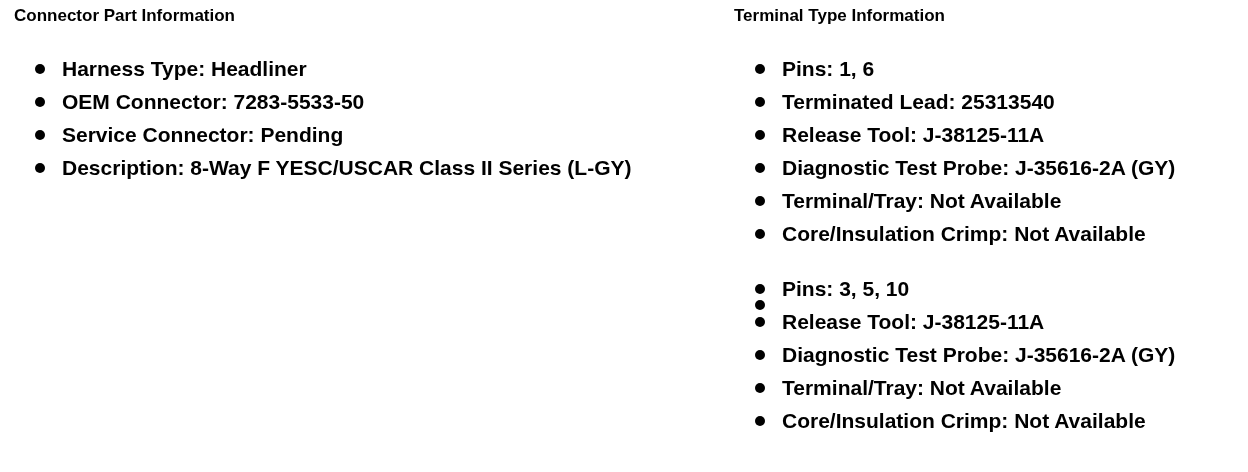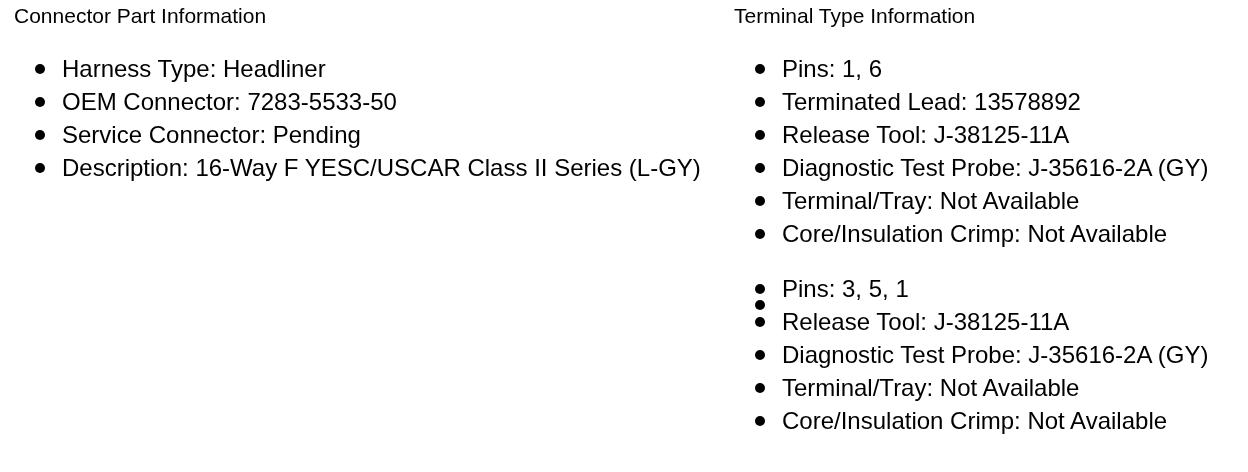--- a/index.html
+++ b/index.html
@@ -19,39 +19,40 @@
     background: #ffffff;
   }
   .col {
     position: absolute;
     top: 3px;
   }
   .col.connector { left: 14px;  width: 710px; }
   .col.terminal  { left: 734px; width: 510px; }
   .section-title {
     margin: 0;
-    font-size: 21px;
-    font-weight: normal;
+    font-size: 17px;
+    font-weight: bold;
     line-height: 25px;
     white-space: nowrap;
   }
   ul.item-list {
     list-style: none;
     margin: 24px 0 0 0;
     padding: 0;
   }
   ul.item-list.group-2 {
     margin-top: 22px;
   }
   ul.item-list li {
     position: relative;
     padding-left: 48px;
-    font-size: 24px;
+    font-size: 21px;
     line-height: 33px;
     white-space: nowrap;
+    font-weight: bold;
   }
   .bullet {
     position: absolute;
     left: 21px;
     top: 50%;
     transform: translateY(-50%);
     width: 10px;
     height: 10px;
     border-radius: 50%;
     background: #000000;
@@ -61,36 +62,36 @@
 <body>
 
 <div class="page">
 
   <section class="col connector">
     <h2 class="section-title">Connector Part Information</h2>
     <ul class="item-list">
       <li><span class="bullet"></span><span>Harness Type: Headliner</span></li>
       <li><span class="bullet"></span><span>OEM Connector: 7283-5533-50</span></li>
       <li><span class="bullet"></span><span>Service Connector: Pending</span></li>
-      <li><span class="bullet"></span><span>Description: 16-Way F YESC/USCAR Class II Series (L-GY)</span></li>
+      <li><span class="bullet"></span><span>Description: 8-Way F YESC/USCAR Class II Series (L-GY)</span></li>
     </ul>
   </section>
 
   <section class="col terminal">
     <h2 class="section-title">Terminal Type Information</h2>
     <ul class="item-list group-1">
       <li><span class="bullet"></span><span>Pins: 1, 6</span></li>
-      <li><span class="bullet"></span><span>Terminated Lead: 13578892</span></li>
+      <li><span class="bullet"></span><span>Terminated Lead: 25313540</span></li>
       <li><span class="bullet"></span><span>Release Tool: J-38125-11A</span></li>
       <li><span class="bullet"></span><span>Diagnostic Test Probe: J-35616-2A (GY)</span></li>
       <li><span class="bullet"></span><span>Terminal/Tray: Not Available</span></li>
       <li><span class="bullet"></span><span>Core/Insulation Crimp: Not Available</span></li>
     </ul>
     <ul class="item-list group-2">
-      <li><span class="bullet"></span><span>Pins: 3, 5, 1</span></li>
+      <li><span class="bullet"></span><span>Pins: 3, 5, 10</span></li>
       <li><span class="bullet"></span></li>
       <li><span class="bullet"></span><span>Release Tool: J-38125-11A</span></li>
       <li><span class="bullet"></span><span>Diagnostic Test Probe: J-35616-2A (GY)</span></li>
       <li><span class="bullet"></span><span>Terminal/Tray: Not Available</span></li>
       <li><span class="bullet"></span><span>Core/Insulation Crimp: Not Available</span></li>
     </ul>
   </section>
 
 </div>
 

